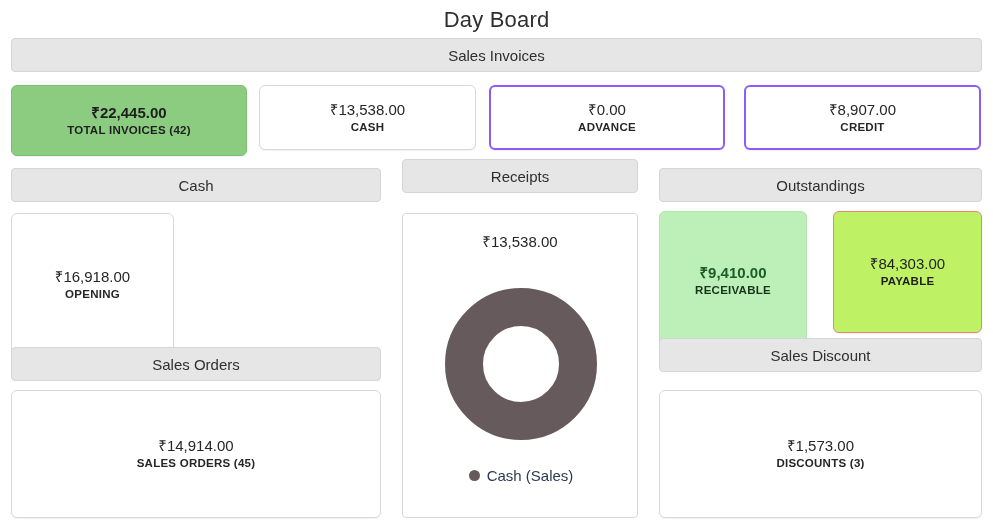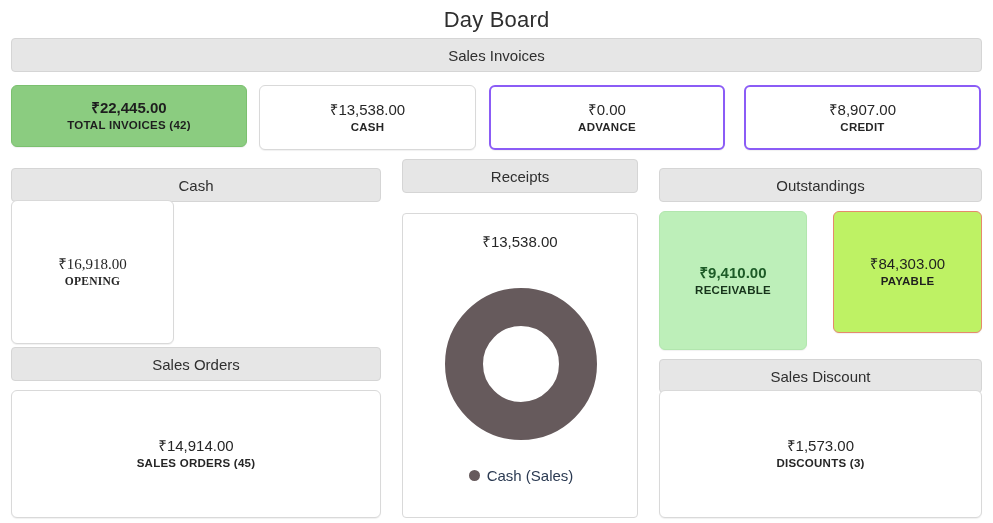--- a/index.html
+++ b/index.html
@@ -71,37 +71,37 @@
   .kpi.soft-green .lbl { color: #17341b; }
   .kpi.soft-orange { background: #bef264; border: 1px solid #e58a6c; }
   .kpi.soft-orange .amt { color: #1f1f1f; }
   .kpi.soft-orange .lbl { color: #1f1f1f; }
 
   
   #sales-invoices-header {
     position: absolute; left: 11px; top: 38px; width: 971px;
   }
   .inv-row { position: absolute; top: 85px; height: 65px; }
-  #kpi-total-invoices { left: 11px;  width: 236px; height: 62px; }
+  #kpi-total-invoices { left: 11px;  width: 236px; height: 71px; }
   #kpi-cash           { left: 259px; width: 217px; height: 65px; }
   #kpi-advance        { left: 489px; width: 236px; height: 65px; }
   #kpi-credit         { left: 744px; width: 237px; height: 65px; }
 
   
   .col-left   { position: absolute; left: 11px;  width: 370px; }
   .col-mid    { position: absolute; left: 402px; width: 236px; }
   .col-right  { position: absolute; left: 659px; width: 323px; }
 
   
   #cash-header         { top: 168px; }
   #receipts-header     { top: 159px; }
   #outstandings-header { top: 168px; }
 
   
-  #cash-opening { position: absolute; left: 11px;  top: 200px; width: 163px; height: 144px; font-family: Liberation Serif, serif; }
+  #cash-opening { position: absolute; left: 11px;  top: 213px; width: 163px; height: 144px; }
   #cash-closing { position: absolute; left: 199px; top: 213px; width: 182px; height: 117px; }
 
   
   #receipts-panel {
     position: absolute; left: 402px; top: 213px; width: 236px; height: 305px;
     background: #fff; border: 1px solid #d9d9d9; border-radius: 4px;
   }
   #receipts-total {
     text-align: center; font-size: 15px; color: #262626; padding-top: 17px;
   }
@@ -114,21 +114,21 @@
     width: 11px; height: 11px; border-radius: 50%; display: inline-block;
   }
   #donut-legend .legend-text { font-size: 15px; color: #2b3a52; }
 
   
   #kpi-receivable { position: absolute; left: 659px; top: 211px; width: 148px; height: 139px; }
   #kpi-payable    { position: absolute; left: 833px; top: 211px; width: 149px; height: 122px; }
 
   
   #sales-orders-header   { top: 347px; }
-  #sales-discount-header { top: 359px; }
+  #sales-discount-header { top: 338px; }
   #kpi-sales-orders   { position: absolute; left: 11px;  top: 390px; width: 370px; height: 128px; }
   #kpi-sales-discount { position: absolute; left: 659px; top: 390px; width: 323px; height: 128px; }
 </style>
 </head>
 <body>
 
 <div class="page">
 
   <div class="page-title">Day Board</div>
 

